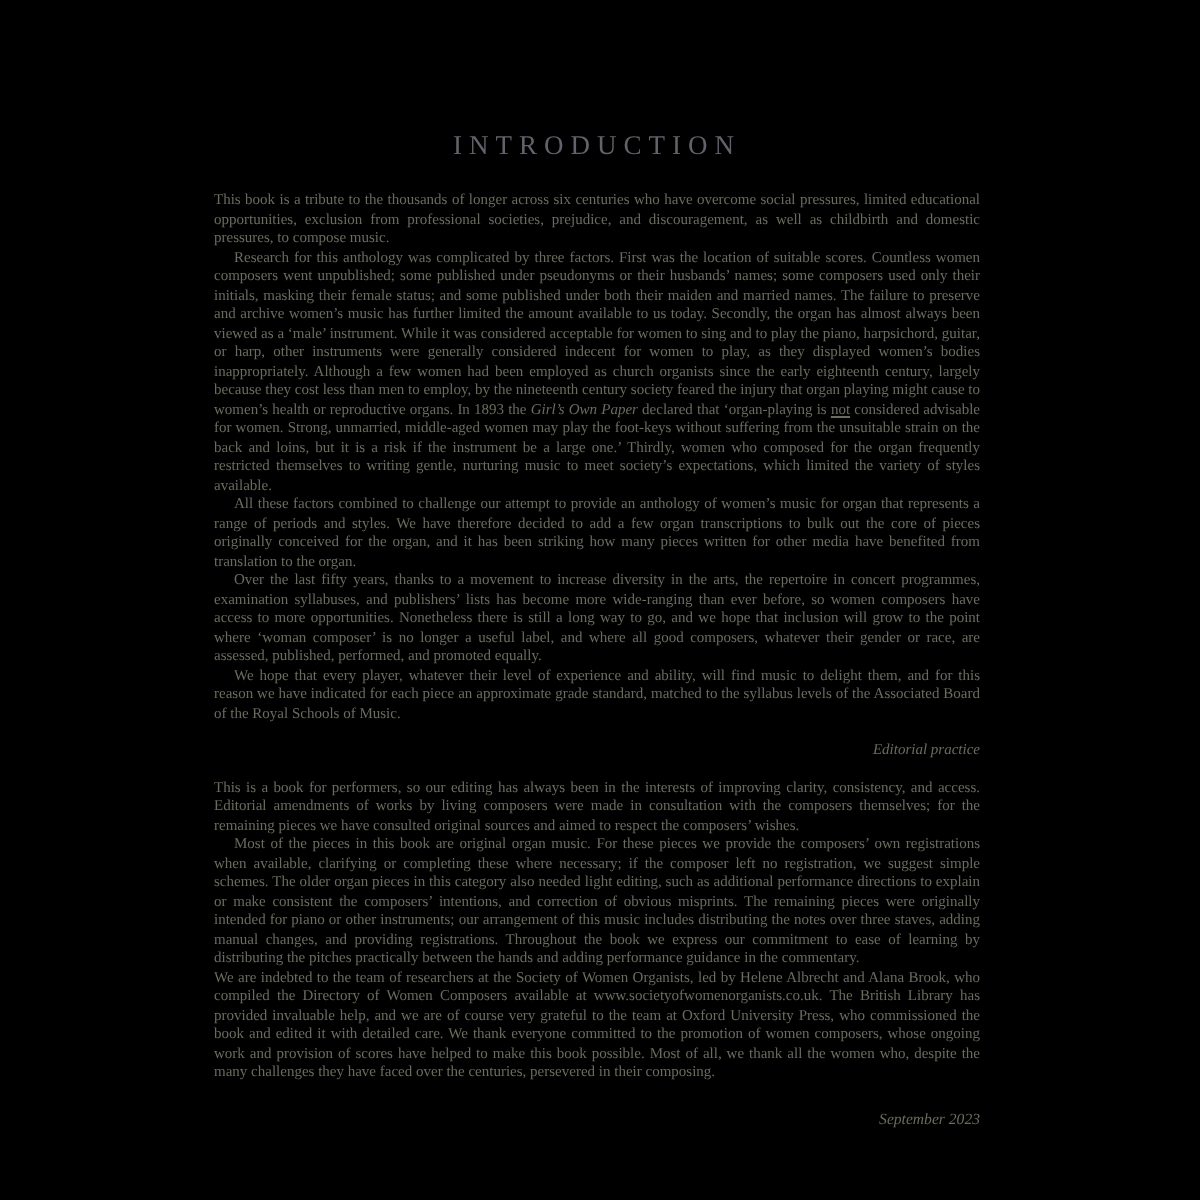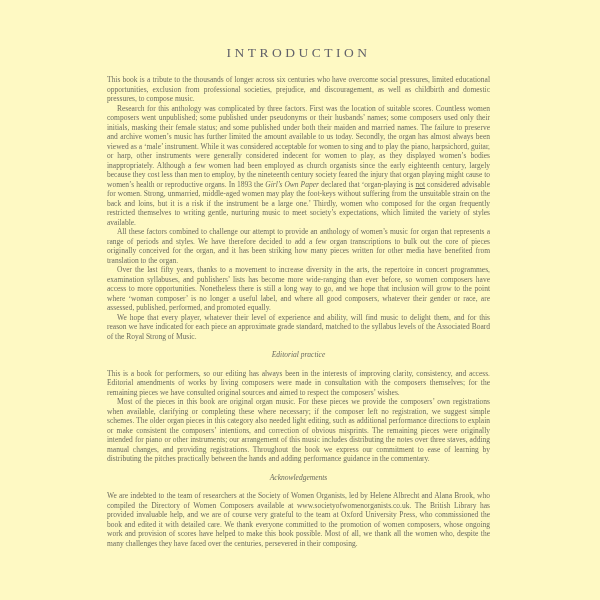--- a/index.html
+++ b/index.html
@@ -5,22 +5,22 @@
   html, body {
     margin: 0;
     padding: 0;
     background: #ffffff;
   }
   .page {
     position: relative;
     width: 600px;
     height: 600px;
     box-sizing: border-box;
-    background: #fef9c3;
-    padding: 45px 110px 0 107px;
+    background: #000000;
+    padding: 65px 110px 0 107px;
     overflow: hidden;
     font-family: "Liberation Serif", serif;
     color: #6b6b5f;
   }
   .title {
     margin: 0 0 14px 0;
     text-align: center;
     font-size: 13.5px;
     font-weight: normal;
     letter-spacing: 3.5px;
@@ -29,21 +29,21 @@
   .body-col {
     font-size: 7.5px;
     line-height: 9.5px;
     text-align: justify;
   }
   .para { margin: 0; }
   .para.indent { text-indent: 10px; }
   .heading {
     margin: 9px 0;
     font-style: italic;
-    text-align: center;
+    text-align: right;
   }
   .body-col u { text-underline-offset: 1px; }
   .signature {
     margin-top: 13px;
     text-align: right;
     font-size: 7.8px;
     line-height: 11px;
   }
   .sig-name { letter-spacing: 0.8px; }
   .sig-date { font-style: italic; }
@@ -51,22 +51,22 @@
 </head>
 <body>
 
 <div class="page">
   <h1 class="title">INTRODUCTION</h1>
   <div class="body-col" id="sections">
       <div class="para"><span>This book is a tribute to the thousands of longer across six centuries who have overcome social pressures, limited educational opportunities, exclusion from professional societies, prejudice, and discouragement, as well as childbirth and domestic pressures, to compose music.</span></div>
       <div class="para indent"><span>Research for this anthology was complicated by three factors. First was the location of suitable scores. Countless women composers went unpublished; some published under pseudonyms or their husbands’ names; some composers used only their initials, masking their female status; and some published under both their maiden and married names. The failure to preserve and archive women’s music has further limited the amount available to us today. Secondly, the organ has almost always been viewed as a ‘male’ instrument. While it was considered acceptable for women to sing and to play the piano, harpsichord, guitar, or harp, other instruments were generally considered indecent for women to play, as they displayed women’s bodies inappropriately. Although a few women had been employed as church organists since the early eighteenth century, largely because they cost less than men to employ, by the nineteenth century society feared the injury that organ playing might cause to women’s health or reproductive organs. In 1893 the </span><i>Girl’s Own Paper</i><span> declared that ‘organ-playing is </span><u>not</u><span> considered advisable for women. Strong, unmarried, middle-aged women may play the foot-keys without suffering from the unsuitable strain on the back and loins, but it is a risk if the instrument be a large one.’ Thirdly, women who composed for the organ frequently restricted themselves to writing gentle, nurturing music to meet society’s expectations, which limited the variety of styles available.</span></div>
       <div class="para indent"><span>All these factors combined to challenge our attempt to provide an anthology of women’s music for organ that represents a range of periods and styles. We have therefore decided to add a few organ transcriptions to bulk out the core of pieces originally conceived for the organ, and it has been striking how many pieces written for other media have benefited from translation to the organ.</span></div>
       <div class="para indent"><span>Over the last fifty years, thanks to a movement to increase diversity in the arts, the repertoire in concert programmes, examination syllabuses, and publishers’ lists has become more wide-ranging than ever before, so women composers have access to more opportunities. Nonetheless there is still a long way to go, and we hope that inclusion will grow to the point where ‘woman composer’ is no longer a useful label, and where all good composers, whatever their gender or race, are assessed, published, performed, and promoted equally.</span></div>
-      <div class="para indent"><span>We hope that every player, whatever their level of experience and ability, will find music to delight them, and for this reason we have indicated for each piece an approximate grade standard, matched to the syllabus levels of the Associated Board of the Royal Strong of Music.</span></div>
+      <div class="para indent"><span>We hope that every player, whatever their level of experience and ability, will find music to delight them, and for this reason we have indicated for each piece an approximate grade standard, matched to the syllabus levels of the Associated Board of the Royal Schools of Music.</span></div>
       <div class="heading"><span>Editorial practice</span></div>
       <div class="para"><span>This is a book for performers, so our editing has always been in the interests of improving clarity, consistency, and access. Editorial amendments of works by living composers were made in consultation with the composers themselves; for the remaining pieces we have consulted original sources and aimed to respect the composers’ wishes.</span></div>
       <div class="para indent"><span>Most of the pieces in this book are original organ music. For these pieces we provide the composers’ own registrations when available, clarifying or completing these where necessary; if the composer left no registration, we suggest simple schemes. The older organ pieces in this category also needed light editing, such as additional performance directions to explain or make consistent the composers’ intentions, and correction of obvious misprints. The remaining pieces were originally intended for piano or other instruments; our arrangement of this music includes distributing the notes over three staves, adding manual changes, and providing registrations. Throughout the book we express our commitment to ease of learning by distributing the pitches practically between the hands and adding performance guidance in the commentary.</span></div>
-      <div class="heading"><span>Acknowledgements</span></div>
       <div class="para"><span>We are indebted to the team of researchers at the Society of Women Organists, led by Helene Albrecht and Alana Brook, who compiled the Directory of Women Composers available at www.societyofwomenorganists.co.uk. The British Library has provided invaluable help, and we are of course very grateful to the team at Oxford University Press, who commissioned the book and edited it with detailed care. We thank everyone committed to the promotion of women composers, whose ongoing work and provision of scores have helped to make this book possible. Most of all, we thank all the women who, despite the many challenges they have faced over the centuries, persevered in their composing.</span></div>
     </div>
   <div class="signature">
+    <div class="sig-date">September 2023</div>
   </div>
 </div>
 
 </body></html>

